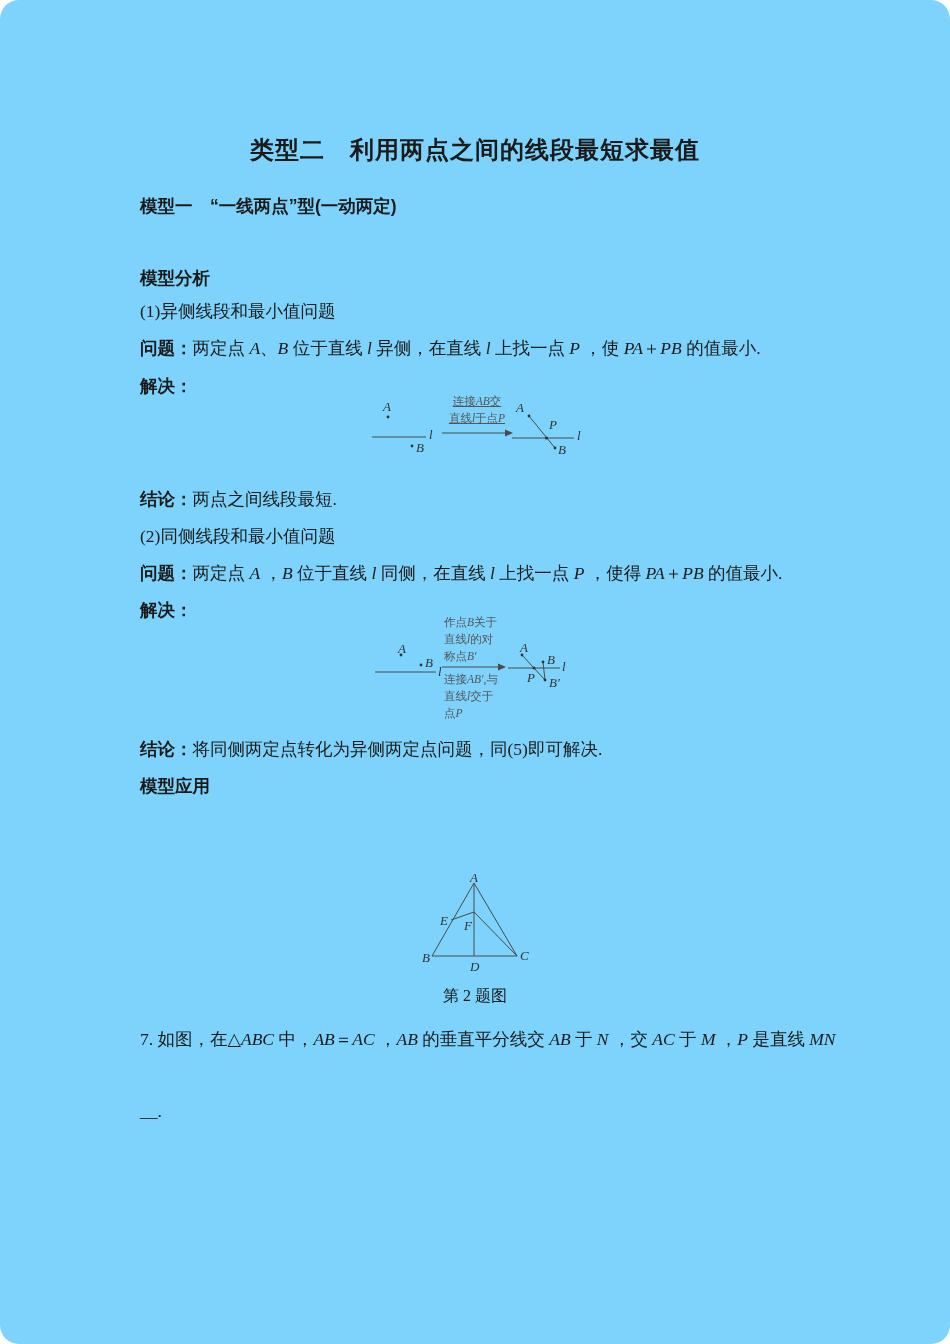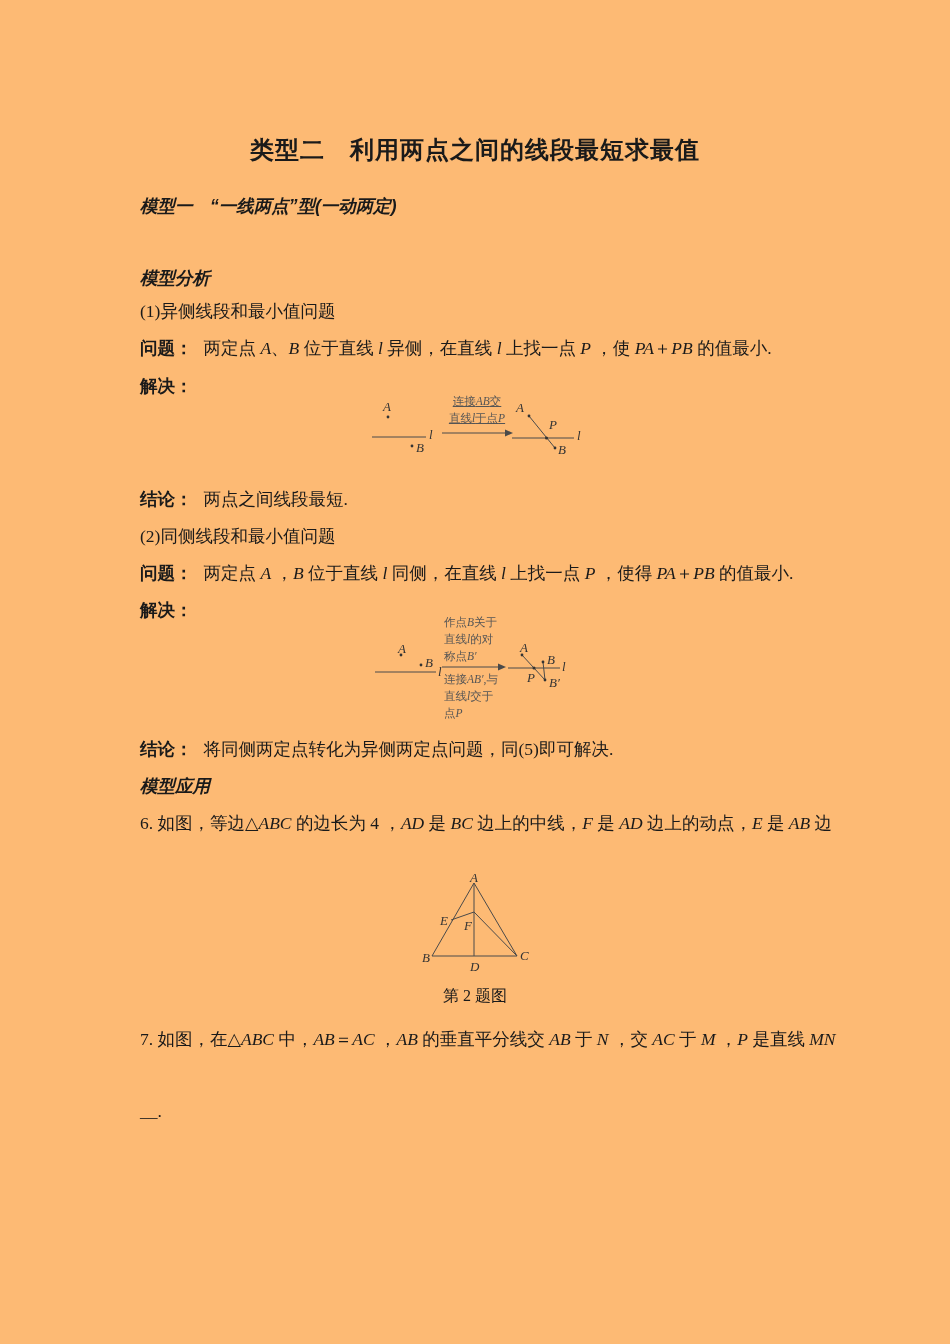--- a/index.html
+++ b/index.html
@@ -1,29 +1,29 @@
 <!DOCTYPE html>
 <html><head>
 <meta charset="utf-8">
 <style>
   html,body{margin:0;padding:0;background:#ffffff;}
   body{width:950px;height:1344px;position:relative;overflow:hidden;
        font-family:"Liberation Serif","DejaVu Serif",serif;color:#1a1a1a;}
-  .page{position:absolute;inset:0;background:#fdba74;}
+  .page{position:absolute;inset:0;background:#7dd3fc;border-radius:19px;}
   
   .title{position:absolute;left:0;width:950px;text-align:center;
          font-family:"Liberation Sans","DejaVu Sans",sans-serif;
          font-weight:bold;font-size:24px;letter-spacing:1px;white-space:nowrap;}
   .hd{position:absolute;left:140px;white-space:nowrap;
       font-family:"Liberation Sans","DejaVu Sans",sans-serif;
-      font-weight:bold;font-size:17.5px;font-style:italic;}
+      font-weight:bold;font-size:17.5px;}
   
   .t{position:absolute;left:140px;white-space:nowrap;font-size:17.5px;}
   .bl{font-family:"Liberation Sans","DejaVu Sans",sans-serif;
-      font-weight:bold;font-size:17.5px;margin-right:11px;}
+      font-weight:bold;font-size:17.5px;margin-right:0;}
   i{font-family:"Liberation Serif","DejaVu Serif",serif;font-style:italic;}
   
   .diagram{position:absolute;}
   .diagram svg{position:absolute;left:0;top:0;}
   .lbl{position:absolute;font-size:13px;line-height:1;color:#333;
        font-family:"Liberation Serif","DejaVu Serif",serif;font-style:italic;white-space:nowrap;}
   .cap{position:absolute;color:#555;font-size:11.5px;line-height:17px;
        white-space:nowrap;font-family:"Liberation Serif","DejaVu Serif",serif;}
   .cap.center{text-align:center;text-decoration:underline;}
   .figcap{position:absolute;left:0;width:950px;text-align:center;
@@ -129,21 +129,20 @@
     <div class="lbl" style="left:157px;top:61px">P</div>
     <div class="lbl" style="left:179px;top:66px">B′</div>
   </div>
 
   <div class="t" style="top:737px">
     <span class="bl">结论：</span><span>将同侧两定点转化为异侧两定点问题，同(5)即可解决.</span>
   </div>
 
   <div class="hd" style="top:774px">模型应用</div>
 
-  <div class="t" style="top:811px">6. 如图，等边△<i>ABC</i> 的边长为 4 ，<i>AD</i> 是 <i>BC</i> 边上的中线，<i>F</i> 是 <i>AD</i> 边上的动点，<i>E</i> 是 <i>AB</i> 边</div>
 
   <div class="diagram" style="left:415px;top:872px;width:120px;height:104px">
     <svg width="120" height="104" viewBox="0 0 120 104">
       <g stroke="#4a4a4a" stroke-width="1" fill="none">
         <path d="M59,11 L17,84 L102,84 Z"></path>
         <line x1="59" y1="11" x2="59" y2="84"></line>
         <line x1="36" y1="48" x2="59" y2="40"></line>
         <line x1="59" y1="40" x2="102" y2="84"></line>
       </g>
     </svg>

